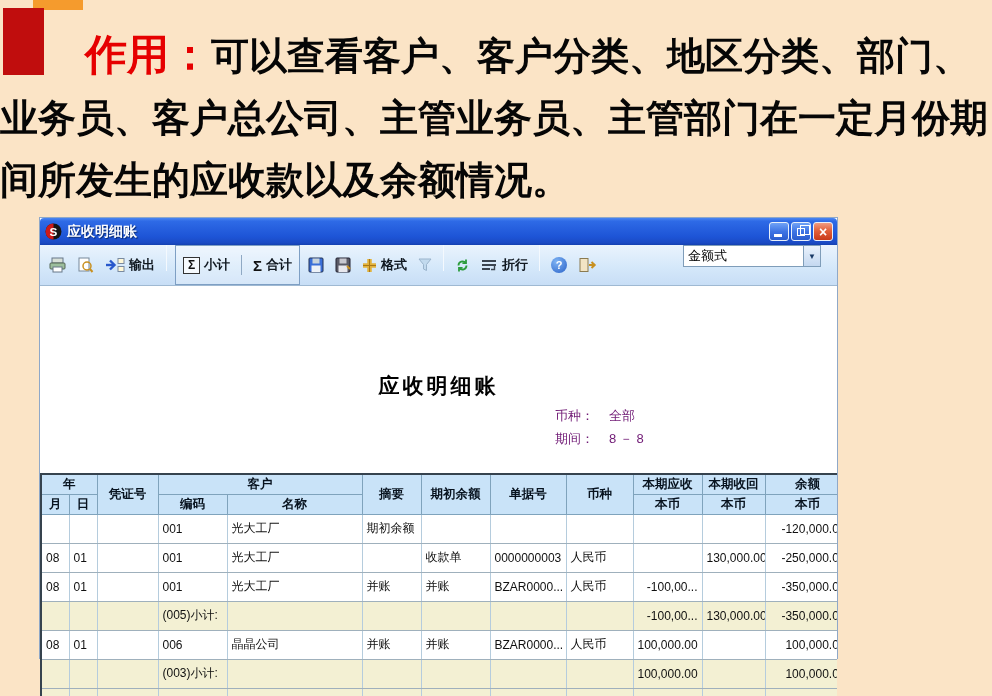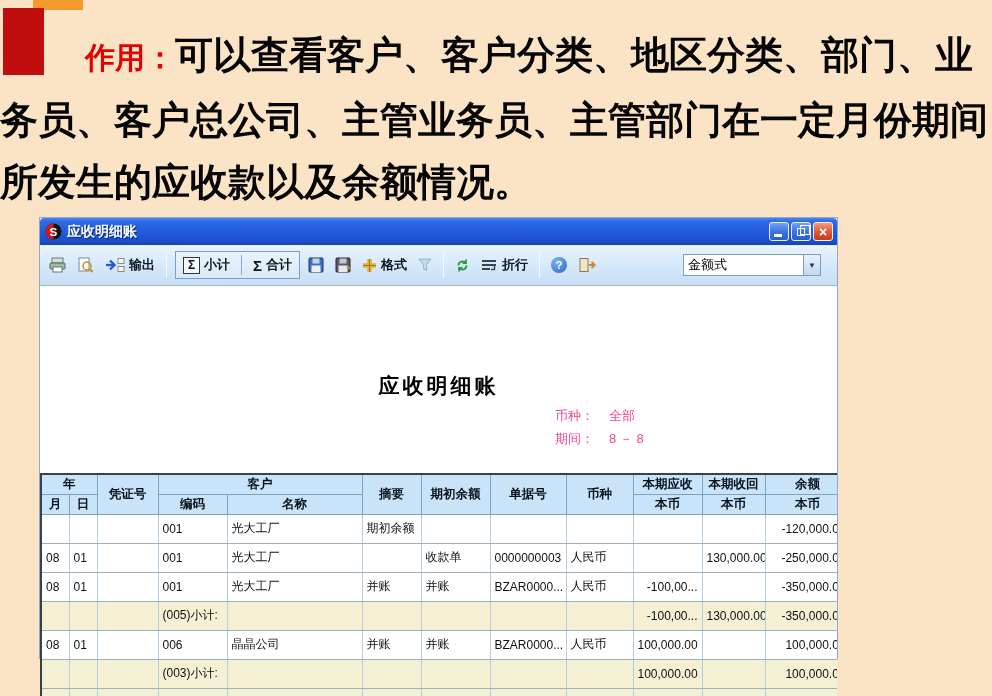--- a/index.html
+++ b/index.html
@@ -14,21 +14,21 @@
   
   .decor-orange { position:absolute; left:33px; top:0; width:50px; height:10px; background:#F59B2D; }
   .decor-red    { position:absolute; left:3px;  top:8px; width:41px; height:67px; background:#C00D0D; }
 
   
   .intro {
     position:absolute; left:0; top:24px; width:992px;
     font-size:38px; font-weight:bold; color:#060606;
     line-height:62px; text-indent:85px; letter-spacing:0px;
   }
-  .intro .red-label { color:#E60000; font-size:30px; }
+  .intro .red-label { color:#E60000; font-size:42px; }
 
   
   .window {
     position:absolute; left:40px; top:218px; width:797px; height:440px;
     background:#fff;
     box-shadow:0 0 0 1px #8FA8C8;
   }
 
   
   .titlebar {
@@ -52,21 +52,21 @@
   .winbtn.close span { color:#fff; font-weight:bold; font-size:14px; line-height:14px; }
   .glyph-min { position:absolute; left:4px; bottom:3px; width:8px; height:3px; background:#fff; }
   .glyph-restore { position:absolute; left:5px; top:5px; width:8px; height:8px; border:1px solid #fff; background:transparent; }
   .glyph-restore:before { content:""; position:absolute; left:2px; top:-4px; width:8px; height:8px; border:1px solid #fff; }
 
   
   .toolbar {
     position:absolute; left:0; top:27px; width:100%; height:41px;
     background:linear-gradient(180deg,#EAF3FD 0%,#D5E8FA 55%,#C8DEF6 100%);
     border-bottom:1px solid #9FB9D2;
-    display:flex; align-items:center; padding:0 6px; gap:5px;
+    display:flex; padding:0 6px; gap:5px;
   }
   .tb-btn {
     display:flex; align-items:center; gap:4px; padding:2px 3px;
     font-size:13px; font-weight:bold; color:#101820; white-space:nowrap;
   }
   .tb-sep { width:1px; height:26px; background:#A8BED4; border-right:1px solid #F4F9FE; margin:0 3px; }
   .tb-group {
     display:flex; align-items:center; border:1px solid #7E9FC4; padding:2px 4px; gap:4px;
     background:rgba(255,255,255,0.25);
   }
@@ -96,21 +96,21 @@
     display:flex; align-items:center; justify-content:center;
     font-size:8px; color:#1A3A66;
   }
 
   
   .report { position:absolute; left:0; top:68px; width:100%; height:372px; background:#fff; }
   .report-title {
     position:absolute; left:0; top:86px; width:100%; text-align:center;
     font-size:21px; font-weight:bold; color:#000; letter-spacing:3px;
   }
-  .report-meta { position:absolute; left:515px; top:118px; font-size:13px; color:#ec4899; }
+  .report-meta { position:absolute; left:515px; top:118px; font-size:13px; color:#701a75; }
   .meta-row { display:flex; height:23px; align-items:center; }
   .meta-row .m-label { width:52px; }
   .meta-row .m-value { margin-left:2px; }
 
   
   .table-wrap { position:absolute; left:0; top:187px; width:797px; overflow:hidden; }
   table.ledger { table-layout:fixed; width:809px; border-collapse:collapse; }
   .ledger th, .ledger td { white-space:nowrap; overflow:hidden; }
   .ledger thead th {
     background:#C9E3F8; font-size:12.5px; font-weight:bold; color:#08131F;

